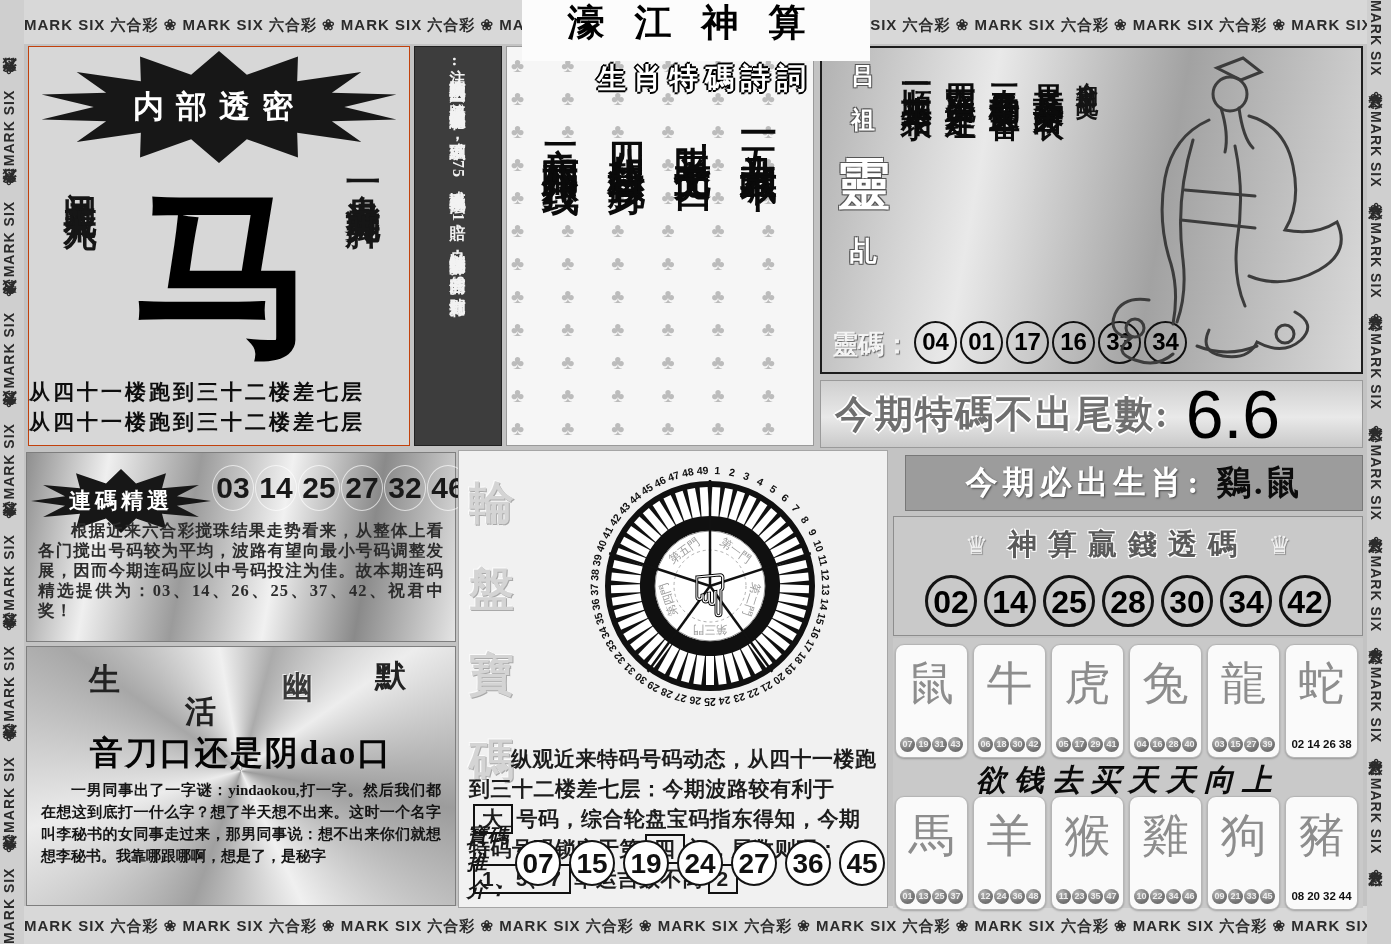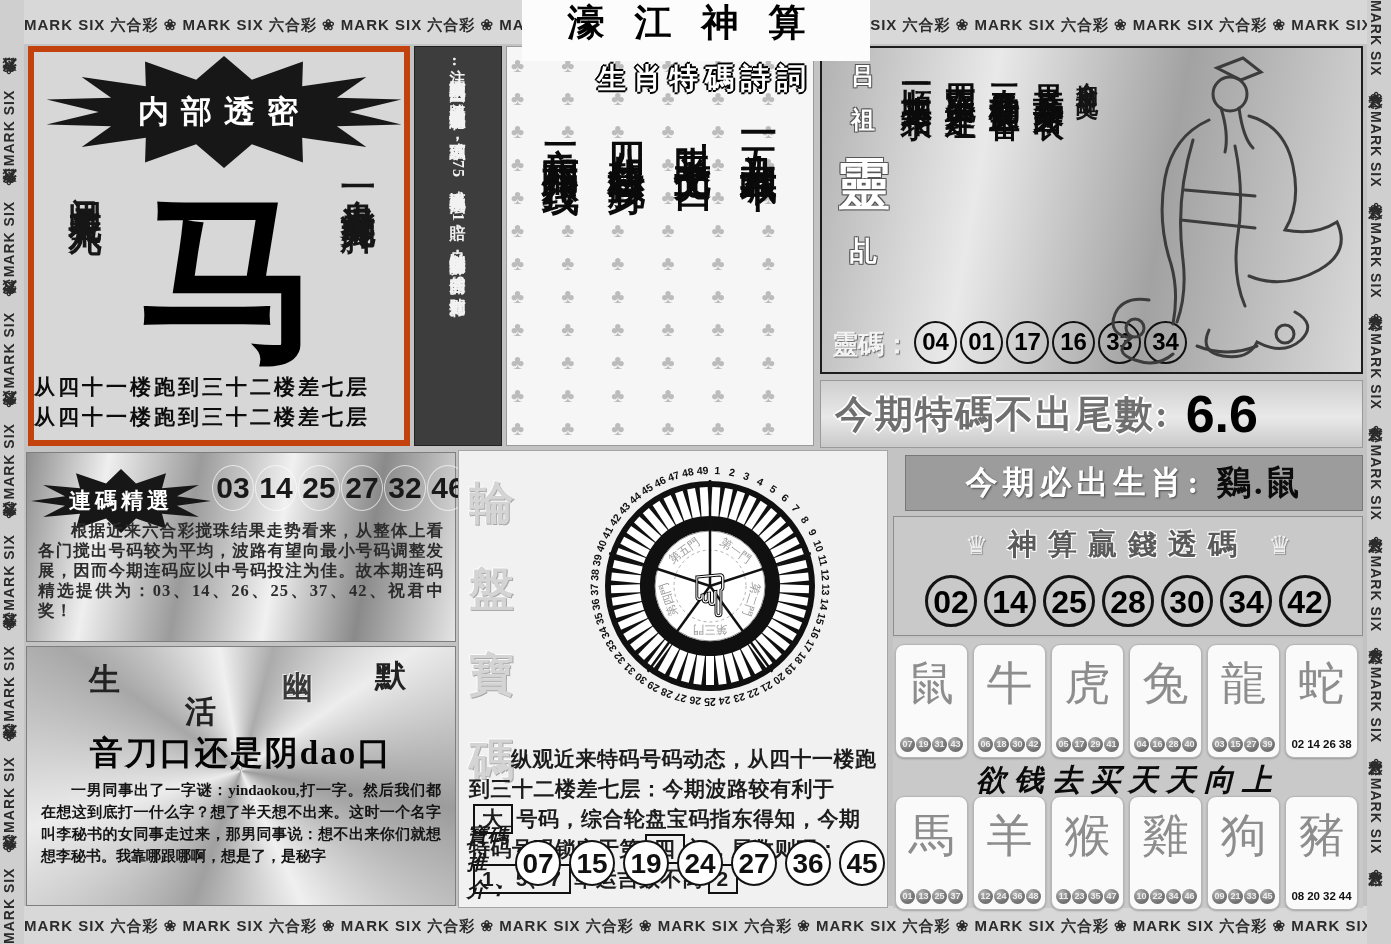--- a/index.html
+++ b/index.html
@@ -17,21 +17,21 @@
        font-family:"Liberation Sans",sans-serif;font-weight:bold;font-size:14px;color:#2b2b2b;}
   .strip-left{left:0;}
   .strip-right{right:0;}
   .vtext{writing-mode:vertical-rl;white-space:nowrap;height:944px;letter-spacing:1px;}
   .strip-left .vtext{transform:rotate(180deg);}
   .title-plate{position:absolute;top:0;left:50%;transform:translateX(-50%);height:61px;line-height:46px;
        background:#fcfcfc;padding:0 34px 0 46px;font-size:37px;font-weight:bold;letter-spacing:30px;color:#000;z-index:5;}
   
   .panel{position:absolute;box-sizing:border-box;}
   
-  .p-insider{left:28px;top:46px;width:382px;height:400px;background:#d7d7d7;border:6px solid #c2410c;}
+  .p-insider{left:28px;top:46px;width:382px;height:400px;background:#d7d7d7;border:1px solid #c2410c;}
   .banner-wrap{position:absolute;}
   .banner-wrap svg{position:absolute;left:0;top:0;width:100%;height:100%;}
   .banner-label{position:absolute;left:0;right:0;top:50%;transform:translateY(-50%);
        text-align:center;color:#fff;font-weight:bold;}
   .insider-banner{left:8px;top:4px;width:364px;height:112px;}
   .insider-banner .banner-label{font-size:31px;letter-spacing:12px;}
   .verse{position:absolute;writing-mode:vertical-rl;font-weight:bold;color:#161616;letter-spacing:4px;}
   .verse-left{left:28px;top:120px;font-size:33px;}
   .verse-right{right:24px;top:116px;font-size:35px;}
   .big-char{position:absolute;left:96px;top:104px;width:200px;height:250px;text-align:center;
@@ -68,21 +68,21 @@
   .oracle-line{font-size:31px;font-weight:bold;line-height:44px;letter-spacing:4px;color:#0b0b0b;}
   .oracle-balls{position:absolute;left:92px;bottom:8px;display:flex;gap:3px;}
   .oracle-ball{width:39px;height:39px;border:2px solid #111;border-radius:50%;text-align:center;
        line-height:37px;font-size:24px;font-weight:bold;font-family:"Liberation Sans",sans-serif;color:#000;}
   .oracle-figure{position:absolute;right:4px;top:2px;}
   
   .p-tail{left:820px;top:380px;width:543px;height:68px;background:linear-gradient(#cfcfcf,#e9e9e9 55%,#c9c9c9);
        border:1px solid #9a9a9a;display:flex;align-items:center;padding-left:14px;}
   .tail-label{font-size:38px;font-weight:bold;color:#6f6f6f;letter-spacing:2px;
        text-shadow:-2px 0 0 #fff,2px 0 0 #fff,0 -2px 0 #fff,0 2px 0 #fff;}
-  .tail-value{margin-left:16px;font-family:"Liberation Sans",sans-serif;font-size:52px;font-weight:bold;color:#000;}
+  .tail-value{margin-left:16px;font-family:"Liberation Sans",sans-serif;font-size:68px;font-weight:normal;color:#000;}
   
   .p-zband{left:905px;top:455px;width:458px;height:56px;background:#9c9c9c;border:1px solid #777;
        display:flex;align-items:center;justify-content:center;}
   .zband-label{font-size:32px;font-weight:bold;color:#fff;letter-spacing:5px;text-shadow:1px 1px 2px #4a4a4a;}
   .zband-value{font-size:34px;font-weight:bold;color:#0c0c0c;margin-left:14px;letter-spacing:3px;}
   
   .p-win{left:893px;top:516px;width:470px;height:120px;background:#c9c9c9;border:1px solid #8d8d8d;}
   .win-title-row{position:absolute;top:8px;left:0;right:0;display:flex;justify-content:center;align-items:center;gap:20px;}
   .win-decor{font-size:26px;color:#efefef;text-shadow:1px 1px 1px #8a8a8a;}
   .win-title{font-size:29px;font-weight:bold;color:#5a5a5a;letter-spacing:11px;

